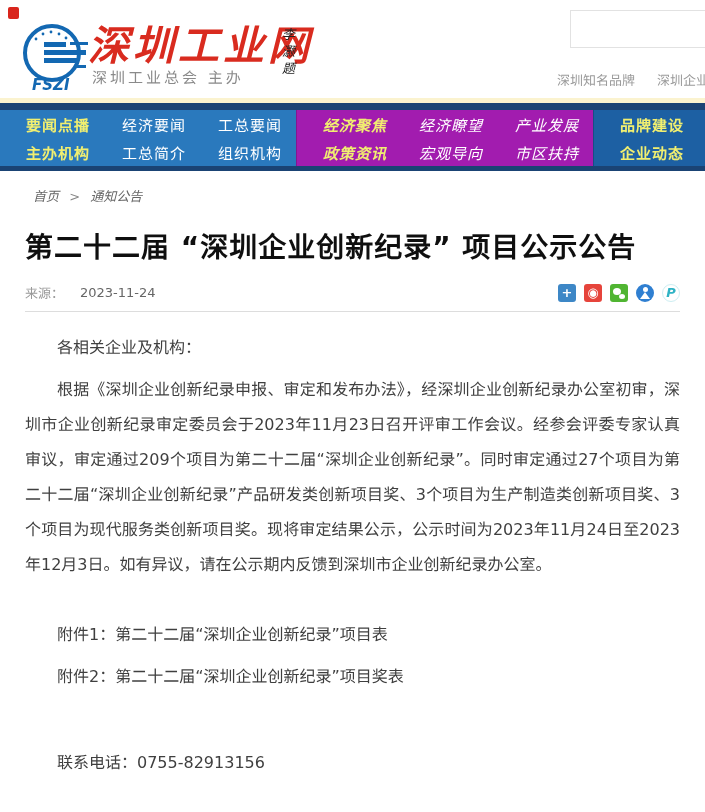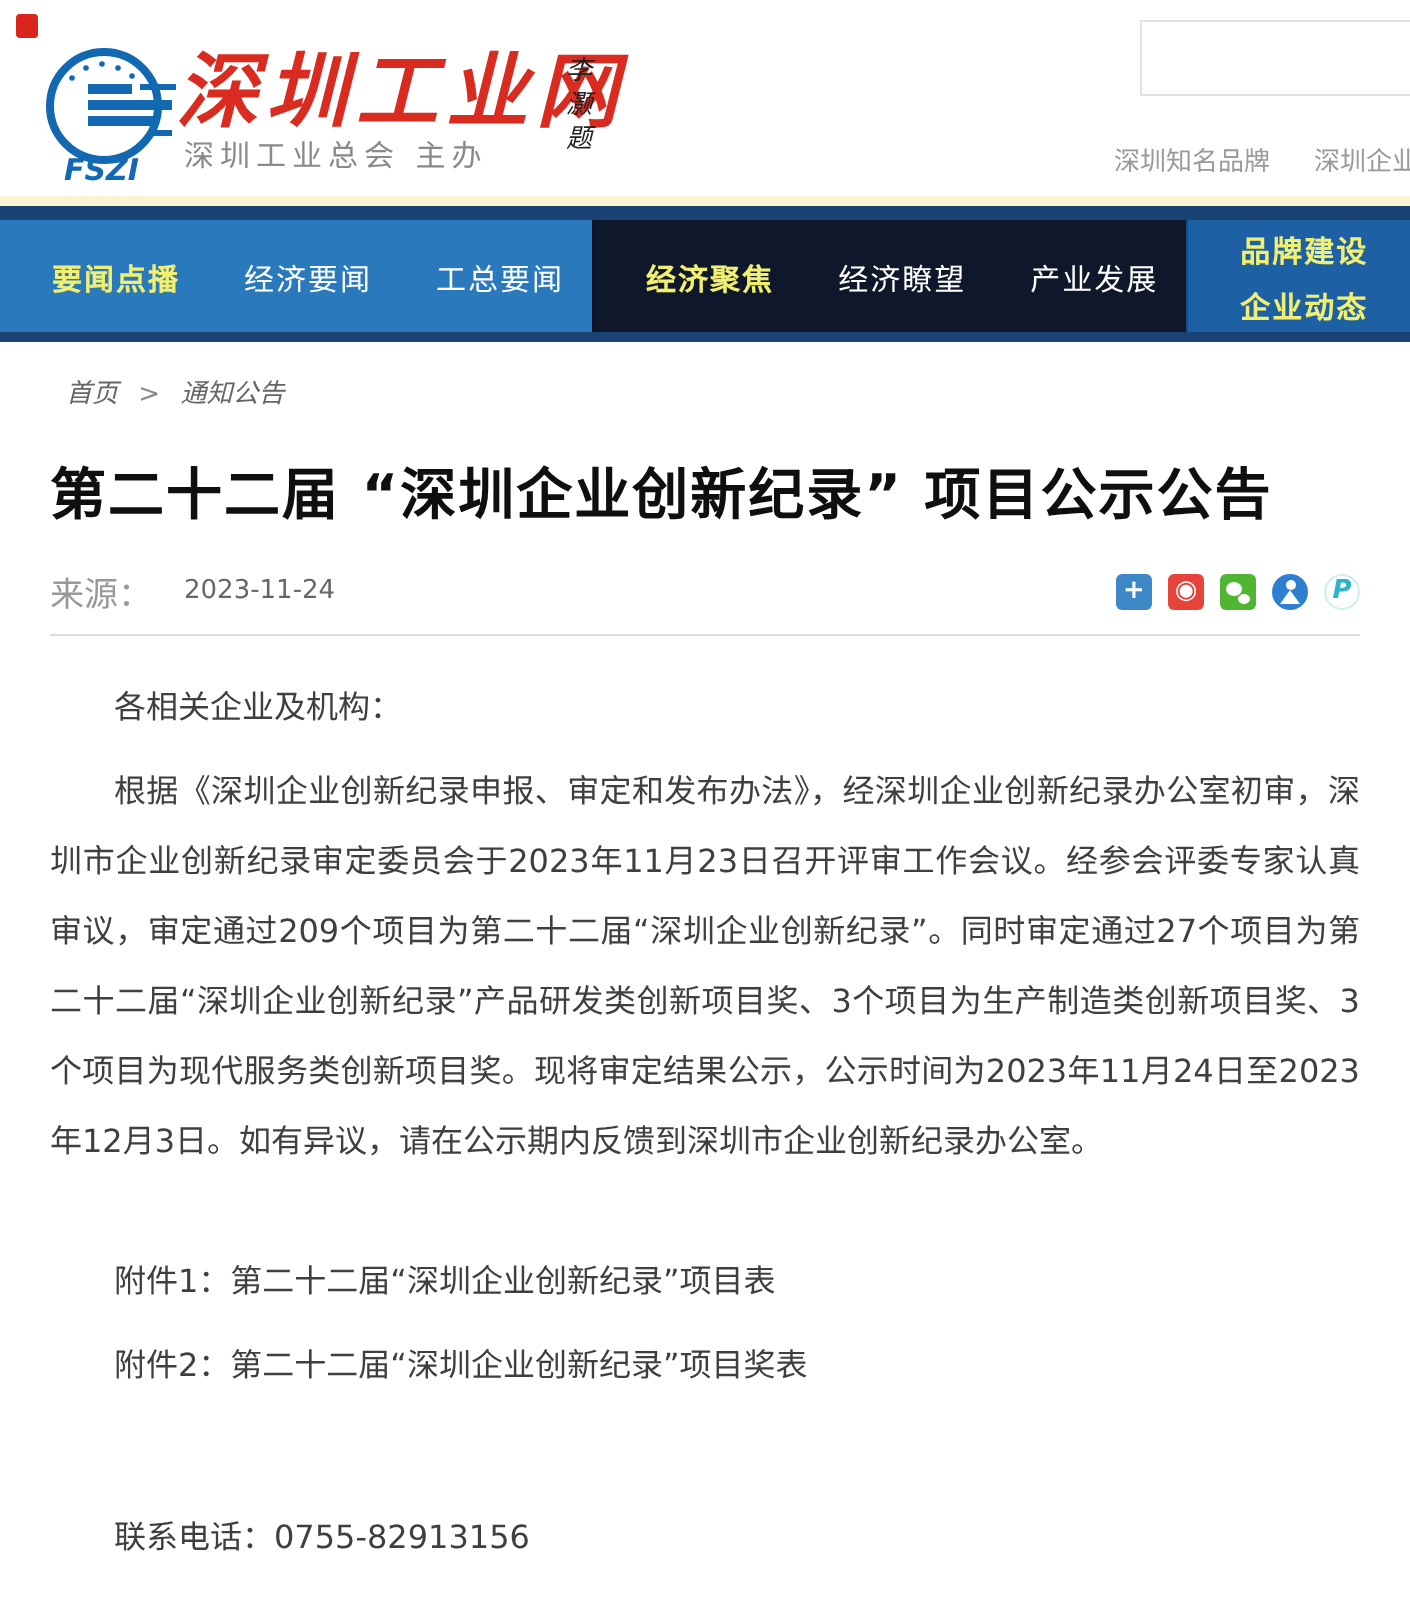--- a/index.html
+++ b/index.html
@@ -24,38 +24,38 @@
                overflow:hidden; font-size:13px; color:#9a9a9a; }
   .top-links span { margin-right:22px; cursor:pointer;text-align:center; }
 
   
   .yellow-line { height:5px; background:#fbf3cf; }
   .navy-strip { height:7px; background:#1a4374; }
   .navy-strip.bottom { height:5px; }
   .nav { display:flex; height:56px; }
   .nav-group { flex:1; display:flex; flex-direction:column; justify-content:center; }
   .nav-g1 { background:#2a79bd; }
-  .nav-g2 { background:#0f172a; border-left:1px solid rgba(0,0,0,.18); }
+  .nav-g2 { background:#a21caf; border-left:1px solid rgba(0,0,0,.18);font-style:italic; }
   .nav-g3 { background:#1d60a3; border-left:1px solid rgba(0,0,0,.18); }
   .nav-row { display:flex; height:28px; align-items:center; padding:0 14px 0 26px;gap:32px; }
   .nav-item { flex:1; font-size:15px; color:#fff; font-weight:500; letter-spacing:1px;
               cursor:pointer; white-space:nowrap; }
   .nav-item.hl { color:#f1ef70; font-weight:bold; }
 
   
   .breadcrumb { padding:15px 0 8px 33px; font-size:13px; color:#666;font-style:italic; }
   .breadcrumb .crumb { cursor:pointer; }
   .breadcrumb .sep { margin:0 6px; color:#888; }
 
   
   .article { padding:0 25px; }
   .article-title { margin-top:12px; font-size:28px; font-weight:bold; color:#0f0f0f;
                    letter-spacing:1px; white-space:nowrap; }
   .meta-row { margin-top:18px; display:flex; align-items:center; }
-  .meta-source { font-size:17px; color:#999; }
+  .meta-source { font-size:13px; color:#999; }
   .meta-date { font-size:13px; color:#666; margin-left:16px; }
   .share { margin-left:auto; display:flex; align-items:center; gap:8px; }
   .sicon { width:18px; height:18px; border-radius:3px; display:inline-flex;
            align-items:center; justify-content:center; cursor:pointer; position:relative;
            font-size:13px; font-weight:bold; color:#fff; line-height:1; }
   .si-share { background:#3d87c6; }
   .si-weibo { background:#e6443b; }
   .si-wechat { background:#50b532; }
   .si-wechat::before { content:""; position:absolute; left:3px; top:4px; width:8px; height:7px;
                        background:#fff; border-radius:50%; }
@@ -119,26 +119,36 @@
   <div class="yellow-line"></div>
   <div class="navy-strip"></div>
 
   <div class="nav">
     <div class="nav-group nav-g1">
       <div class="nav-row">
         <span class="nav-item hl">要闻点播</span>
         <span class="nav-item">经济要闻</span>
         <span class="nav-item">工总要闻</span>
       </div>
+      <div class="nav-row">
+        <span class="nav-item hl">主办机构</span>
+        <span class="nav-item">工总简介</span>
+        <span class="nav-item">组织机构</span>
+      </div>
     </div>
     <div class="nav-group nav-g2">
       <div class="nav-row">
         <span class="nav-item hl">经济聚焦</span>
         <span class="nav-item">经济瞭望</span>
         <span class="nav-item">产业发展</span>
+      </div>
+      <div class="nav-row">
+        <span class="nav-item hl">政策资讯</span>
+        <span class="nav-item">宏观导向</span>
+        <span class="nav-item">市区扶持</span>
       </div>
     </div>
     <div class="nav-group nav-g3">
       <div class="nav-row">
         <span class="nav-item hl">品牌建设</span>
         <span class="nav-item">品牌培育</span>
         <span class="nav-item">品牌管理</span>
       </div>
       <div class="nav-row">
         <span class="nav-item hl">企业动态</span>

